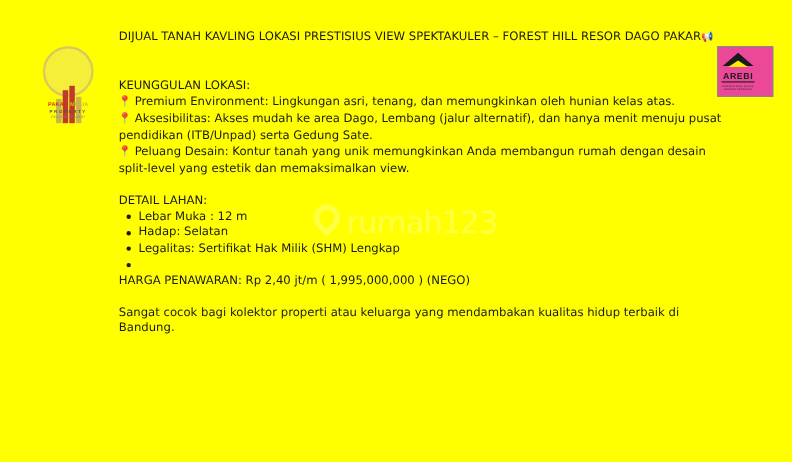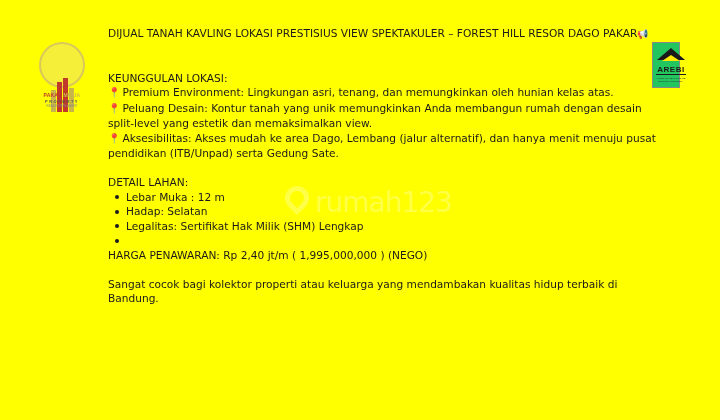--- a/index.html
+++ b/index.html
@@ -30,22 +30,22 @@
     .logo-left .sub {
       position: absolute; top: 57px; left: 0; width: 56px; text-align: center;
       font-size: 4px; font-weight: bold; letter-spacing: 1.5px; color: #555;
       font-family: "Liberation Sans", sans-serif;
     }
     .logo-left .tag {
       position: absolute; top: 62px; left: 0; width: 56px; text-align: center;
       font-size: 3px; color: #888; font-family: "Liberation Sans", sans-serif;
     }
     .logo-right {
-      position: absolute; left: 652px; top: 42px; width: 28px; height: 46px;
-      background: #22c55e; border: 1px solid #888; box-sizing: border-box;
+      position: absolute; left: 652px; top: 42px; width: 51px; height: 46px;
+      background: #ec4899; border: 1px solid #888; box-sizing: border-box;
     }
     .logo-right .roof {
       position: absolute; left: 4px; top: 5px; width: 0; height: 0;
       border-left: 14px solid transparent; border-right: 14px solid transparent;
       border-bottom: 12px solid #1a1a1a;
     }
     .logo-right .roof-in {
       position: absolute; left: 9px; top: 12px; width: 0; height: 0;
       border-left: 9px solid transparent; border-right: 9px solid transparent;
       border-bottom: 6px solid #ffeb00;
@@ -108,22 +108,22 @@
 </div>
 
 <div class="watermark"><span class="pinmark"></span><span>rumah123</span></div>
 
 <div class="content">
   <p><span>DIJUAL TANAH KAVLING LOKASI PRESTISIUS VIEW SPEKTAKULER – FOREST HILL RESOR DAGO PAKAR</span><span class="mega">📢</span></p>
   <div class="gap"></div>
   <div class="gap"></div>
   <p>KEUNGGULAN LOKASI:</p>
   <p><span class="pin">📍</span><span>Premium Environment: Lingkungan asri, tenang, dan memungkinkan oleh hunian kelas atas.</span></p>
+  <p><span class="pin">📍</span><span>Aksesibilitas: Akses mudah ke area Dago, Lembang (jalur alternatif), dan hanya menit menuju pusat pendidikan (ITB/Unpad) serta Gedung Sate.</span></p>
   <p><span class="pin">📍</span><span>Peluang Desain: Kontur tanah yang unik memungkinkan Anda membangun rumah dengan desain split-level yang estetik dan memaksimalkan view.</span></p>
-  <p><span class="pin">📍</span><span>Aksesibilitas: Akses mudah ke area Dago, Lembang (jalur alternatif), dan hanya menit menuju pusat pendidikan (ITB/Unpad) serta Gedung Sate.</span></p>
   <div class="gap"></div>
   <p>DETAIL LAHAN:</p>
   <ul class="details">
     <li>Lebar Muka : 12 m</li>
     <li>Hadap: Selatan</li>
     <li>Legalitas: Sertifikat Hak Milik (SHM) Lengkap</li>
     <li></li>
   </ul>
   <p>HARGA PENAWARAN: Rp 2,40 jt/m ( 1,995,000,000 ) (NEGO)</p>
   <div class="gap"></div>

